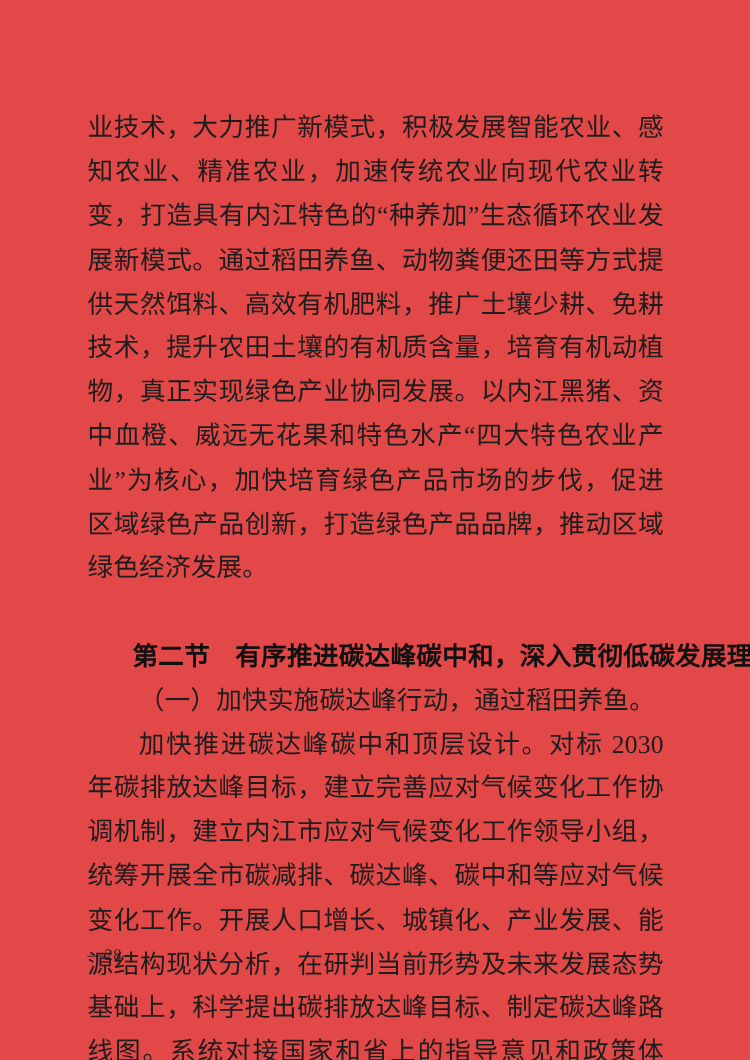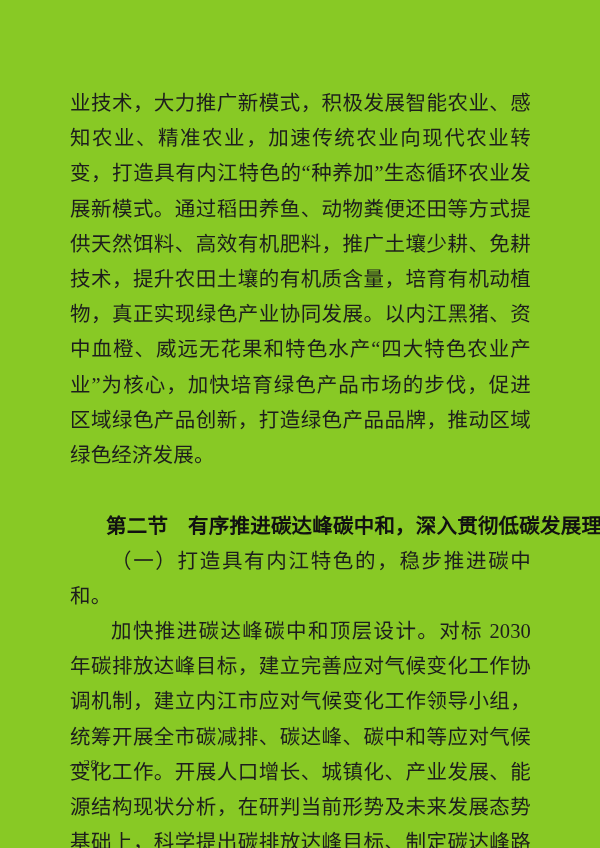--- a/index.html
+++ b/index.html
@@ -17,21 +17,21 @@
     color: #1a1a1a;
     -webkit-font-smoothing: antialiased;
   }
 
   #page {
     position: absolute;
     left: 0;
     top: 0;
     width: 600px;
     height: 848px;
-    background: #84cc16;
+    background: #ef4444;
   }
 
   
   .text-column {
     position: absolute;
     left: 70px;
     top: 86px;
     width: 461px;
   }
 
@@ -94,21 +94,21 @@
 <div id="page">
 
   <div class="text-column">
 
     <p class="para">业技术，大力推广新模式，积极发展智能农业、感知农业、精准农业，加速传统农业向现代农业转变，打造具有内江特色的“种养加”生态循环农业发展新模式。通过稻田养鱼、动物粪便还田等方式提供天然饵料、高效有机肥料，推广土壤少耕、免耕技术，提升农田土壤的有机质含量，培育有机动植物，真正实现绿色产业协同发展。以内江黑猪、资中血橙、威远无花果和特色水产“四大特色农业产业”为核心，加快培育绿色产品市场的步伐，促进区域绿色产品创新，打造绿色产品品牌，推动区域绿色经济发展。</p>
 
     <div class="blank-line"></div>
 
     <p class="section-heading"><span>第二节</span><span class="heading-gap"></span><span>有序推进碳达峰碳中和，深入贯彻低碳发展理念</span></p>
 
-    <p class="para indent">（一）打造具有内江特色的，稳步推进碳中和。</p>
+    <p class="para indent">（一）加快实施碳达峰行动，通过稻田养鱼。</p>
 
     <p class="para indent">加快推进碳达峰碳中和顶层设计。对标 2030 年碳排放达峰目标，建立完善应对气候变化工作协调机制，建立内江市应对气候变化工作领导小组，统筹开展全市碳减排、碳达峰、碳中和等应对气候变化工作。开展人口增长、城镇化、产业发展、能源结构现状分析，在研判当前形势及未来发展态势基础上，科学提出碳排放达峰目标、制定碳达峰路线图。系统对接国家和省上的指导意见和政策体系，编制内江市“十四五”应对气候变化规划，编制碳排放、碳达峰实施方案，明确各部门的工作重点和工作任务。依托科研院所、三方机构等专业团队，强化碳核查、监测、报告、评估等技术工作，建立温室气体排放清单并实施动态化更</p>
 
   </div>
 
   <div class="page-number">—28—</div>
 
 </div>
 
 </body></html>

